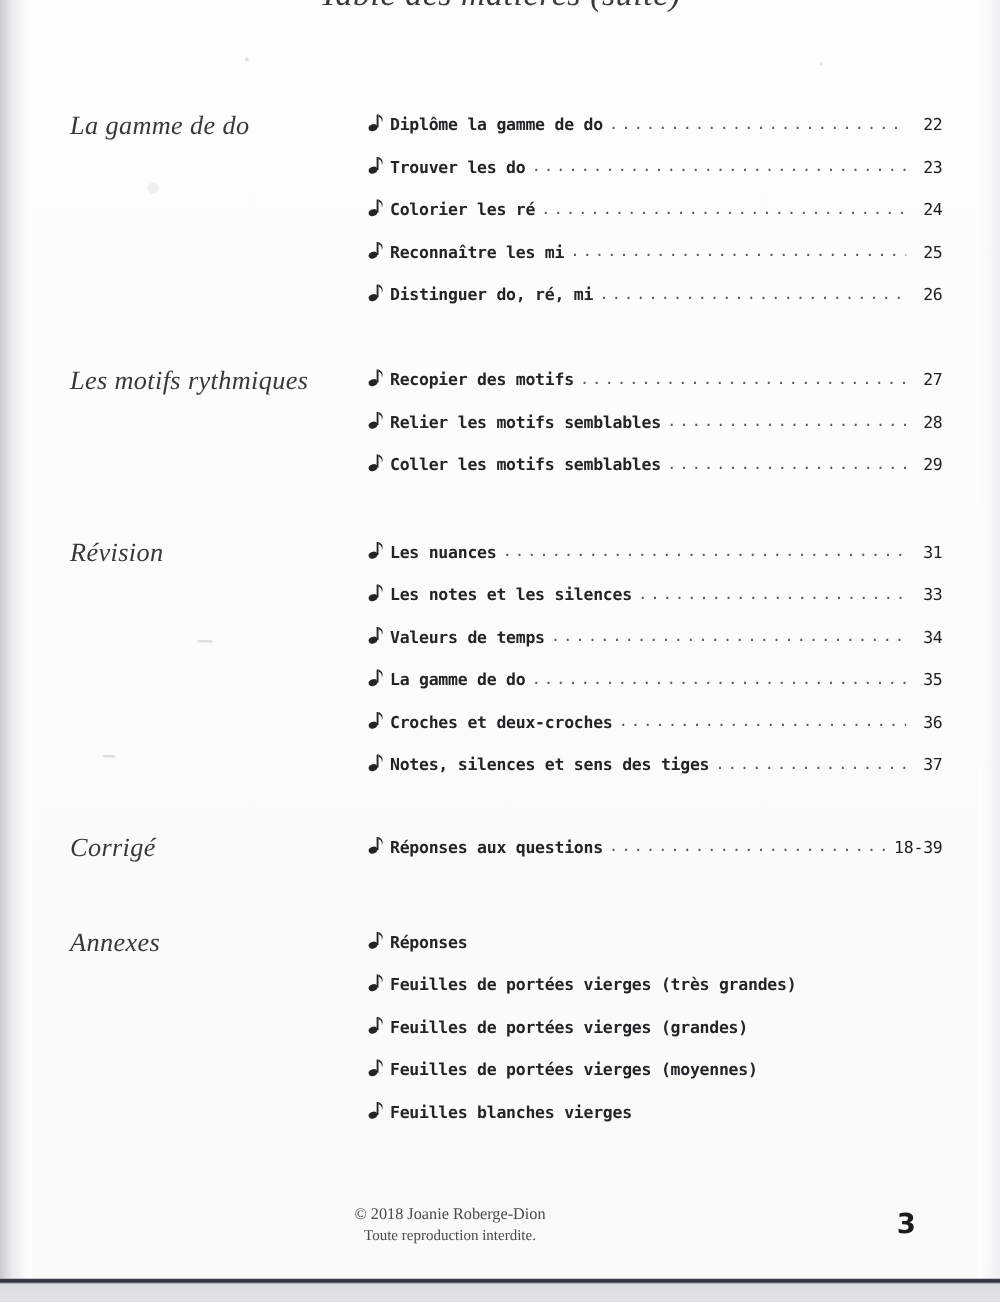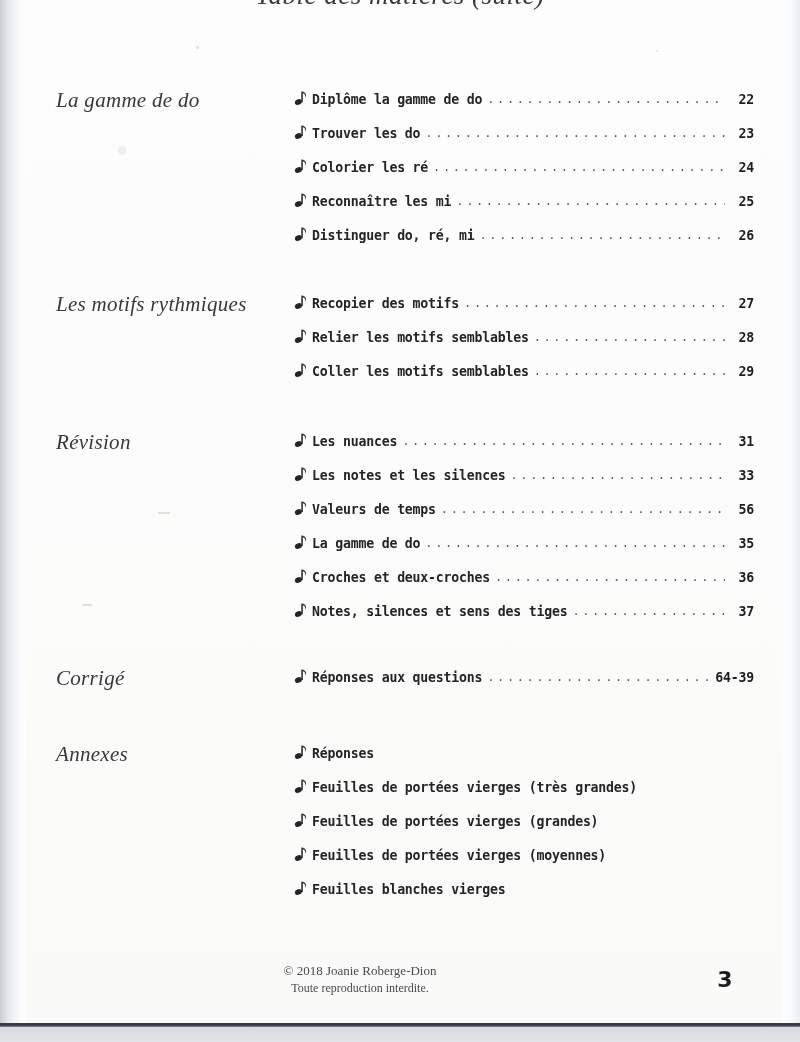--- a/index.html
+++ b/index.html
@@ -131,21 +131,21 @@
     position: relative;
     top: -1px;
   }
   .page-num {
     flex: 0 0 auto;
     text-align: right;
     min-width: 24px;
     padding-left: 5px;
     white-space: nowrap;
     font-family: "DejaVu Sans Mono", monospace;
-    font-weight: bold;
+    font-weight: normal;
     font-size: 13.2px;
     color: #1e1e22;
   }
 
   .footer {
     position: absolute;
     left: 0;
     top: 962px;
     width: 720px;
     text-align: center;
@@ -345,21 +345,21 @@
         <div class="entry">
           <span class="note-icon">
             <svg viewBox="0 0 15 16" width="15" height="16" aria-hidden="true">
               <ellipse cx="4.4" cy="12.1" rx="3.6" ry="2.7" transform="rotate(-22 4.4 12.1)" fill="#242428"></ellipse>
               <rect x="7.3" y="1.6" width="1.5" height="10.4" fill="#242428"></rect>
               <path d="M8.8 1.6 C12.1 3.2 12.9 5.6 11.4 8.0 C11.9 5.4 10.8 3.9 8.8 3.3 Z" fill="#242428"></path>
             </svg>
           </span>
           <span class="entry-title">Valeurs de temps</span>
           <span class="leader">......................................................................</span>
-          <span class="page-num">56</span>
+          <span class="page-num">34</span>
         </div>
 
         <div class="entry">
           <span class="note-icon">
             <svg viewBox="0 0 15 16" width="15" height="16" aria-hidden="true">
               <ellipse cx="4.4" cy="12.1" rx="3.6" ry="2.7" transform="rotate(-22 4.4 12.1)" fill="#242428"></ellipse>
               <rect x="7.3" y="1.6" width="1.5" height="10.4" fill="#242428"></rect>
               <path d="M8.8 1.6 C12.1 3.2 12.9 5.6 11.4 8.0 C11.9 5.4 10.8 3.9 8.8 3.3 Z" fill="#242428"></path>
             </svg>
           </span>
@@ -404,21 +404,21 @@
         <div class="entry">
           <span class="note-icon">
             <svg viewBox="0 0 15 16" width="15" height="16" aria-hidden="true">
               <ellipse cx="4.4" cy="12.1" rx="3.6" ry="2.7" transform="rotate(-22 4.4 12.1)" fill="#242428"></ellipse>
               <rect x="7.3" y="1.6" width="1.5" height="10.4" fill="#242428"></rect>
               <path d="M8.8 1.6 C12.1 3.2 12.9 5.6 11.4 8.0 C11.9 5.4 10.8 3.9 8.8 3.3 Z" fill="#242428"></path>
             </svg>
           </span>
           <span class="entry-title">Réponses aux questions</span>
           <span class="leader">......................................................................</span>
-          <span class="page-num">64-39</span>
+          <span class="page-num">18-39</span>
         </div>
 
       </div>
     </div>
 
     <div class="section" style="top:742px;">
       <div class="section-heading">Annexes</div>
       <div class="entries">
 
         <div class="entry no-leader">

